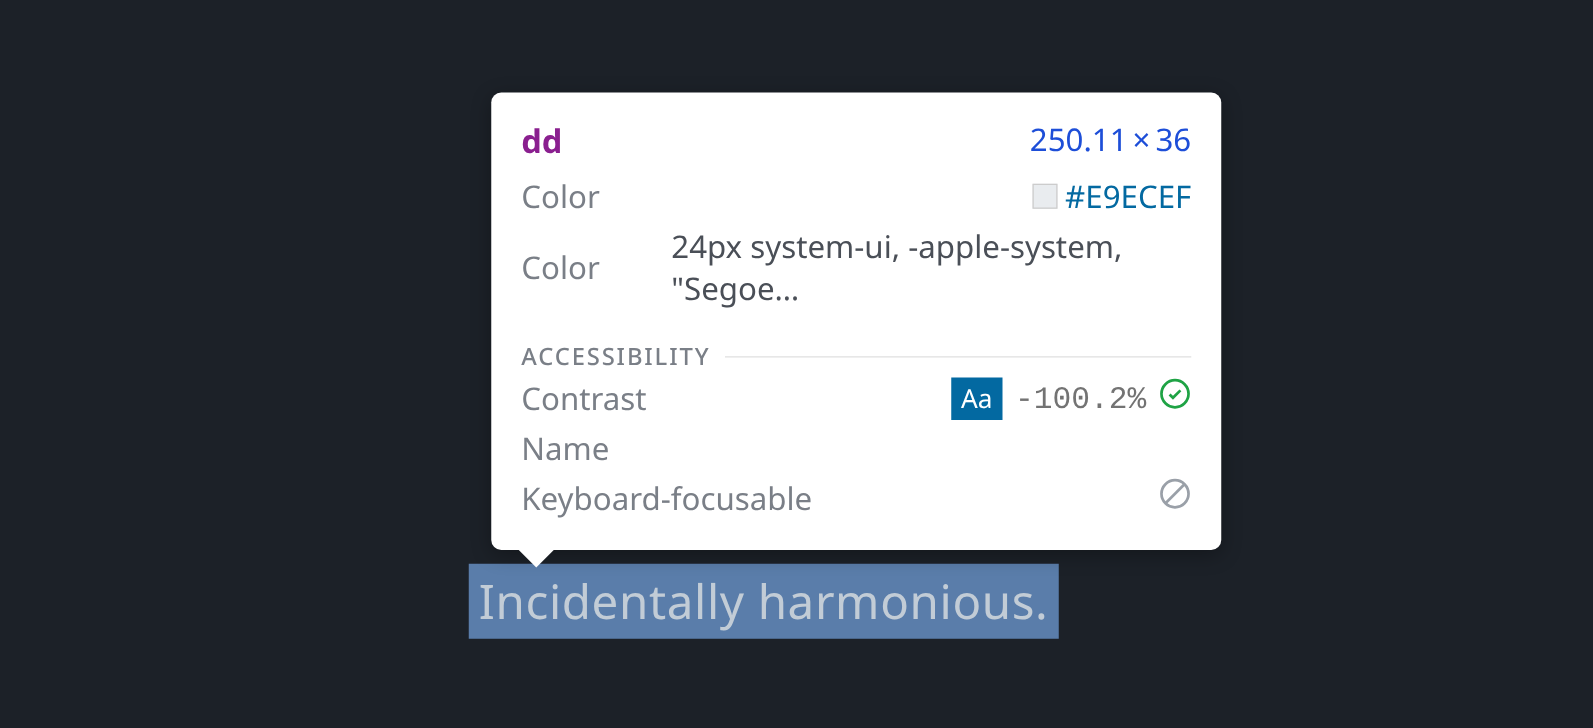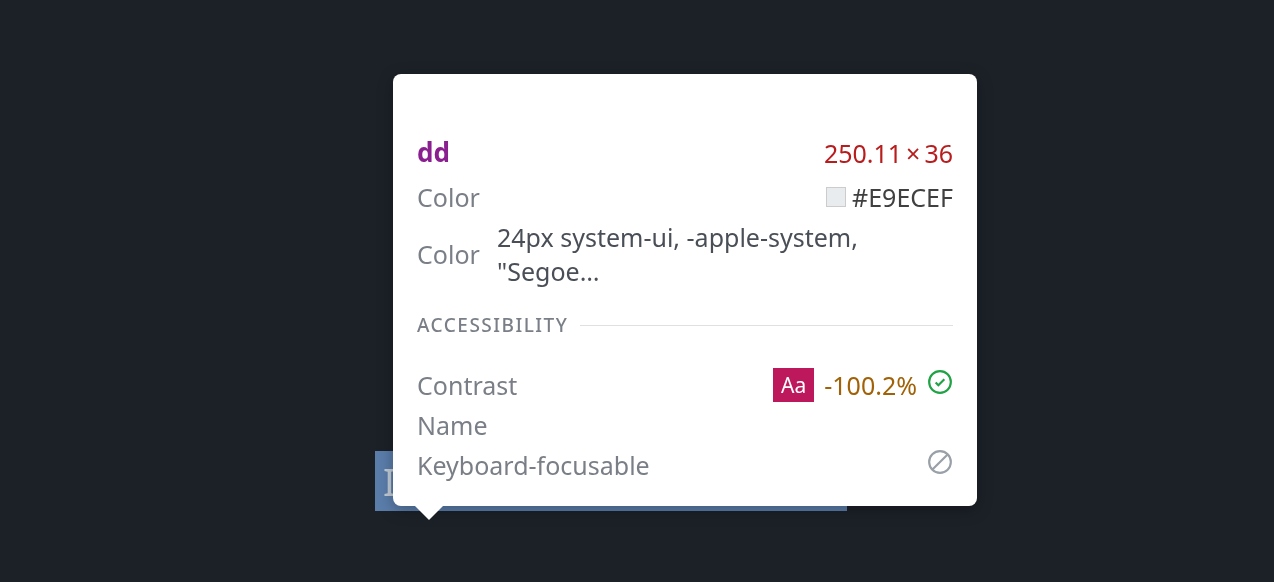--- a/index.html
+++ b/index.html
@@ -43,99 +43,100 @@
       left: 22px;
       width: 0;
       height: 0;
       border-left: 14px solid transparent;
       border-right: 14px solid transparent;
       border-top: 14px solid #ffffff;
     }
     .tooltip-header {
       display: flex;
       justify-content: space-between;
-      align-items: flex-end;
+      align-items: center;
       margin-bottom: 10px;
-      margin-top: 40px;
     }
     .element-tag {
       color: #8a1f8f;
       font-weight: 700;
       font-size: 26px;
     }
     .dimensions {
-      color: #b91c1c;
+      color: #1d4ed8;
       font-size: 25px;
       font-weight: 400;
     }
     .dim-times {
       margin: 0 4px;
     }
     .prop-row {
       display: flex;
       align-items: center;
       margin-bottom: 6px;
       font-size: 25px;
+      gap: 40px;
     }
     .prop-label {
       color: #7a7f87;
       width: 80px;
       flex-shrink: 0;
     }
     .prop-value {
-      color: #404040;
+      color: #0369a1;
       margin-left: auto;
       display: flex;
       align-items: center;
       gap: 6px;
     }
     .prop-value-left {
       color: #4a4f57;
     }
     .color-swatch {
       width: 20px;
       height: 20px;
       background: #E9ECEF;
       border: 1px solid #ccc;
       display: inline-block;
     }
     .section-divider {
       display: flex;
       align-items: center;
       margin-top: 24px;
-      margin-bottom: 30px;
+      margin-bottom: 4px;
       gap: 12px;
     }
     .section-title {
       color: #7a7f87;
       font-size: 19px;
       letter-spacing: 1.5px;
       font-weight: 500;
     }
     .section-line {
       flex: 1;
       height: 1px;
       background: #e0e0e0;
     }
     .contrast-value {
       display: flex;
       align-items: center;
       gap: 10px;
       margin-left: auto;
     }
     .aa-badge {
-      background: #be185d;
+      background: #0369a1;
       color: #ffffff;
       font-size: 21px;
       padding: 3px 8px;
       font-weight: 400;
     }
     .contrast-text {
-      color: #a16207;
+      color: #737373;
       font-size: 25px;
+      font-family: Liberation Mono, monospace;
     }
     .check-icon svg {
       width: 26px;
       height: 26px;
     }
     .prohibit-icon {
       margin-left: auto;
     }
     .prohibit-icon svg {
       width: 26px;

